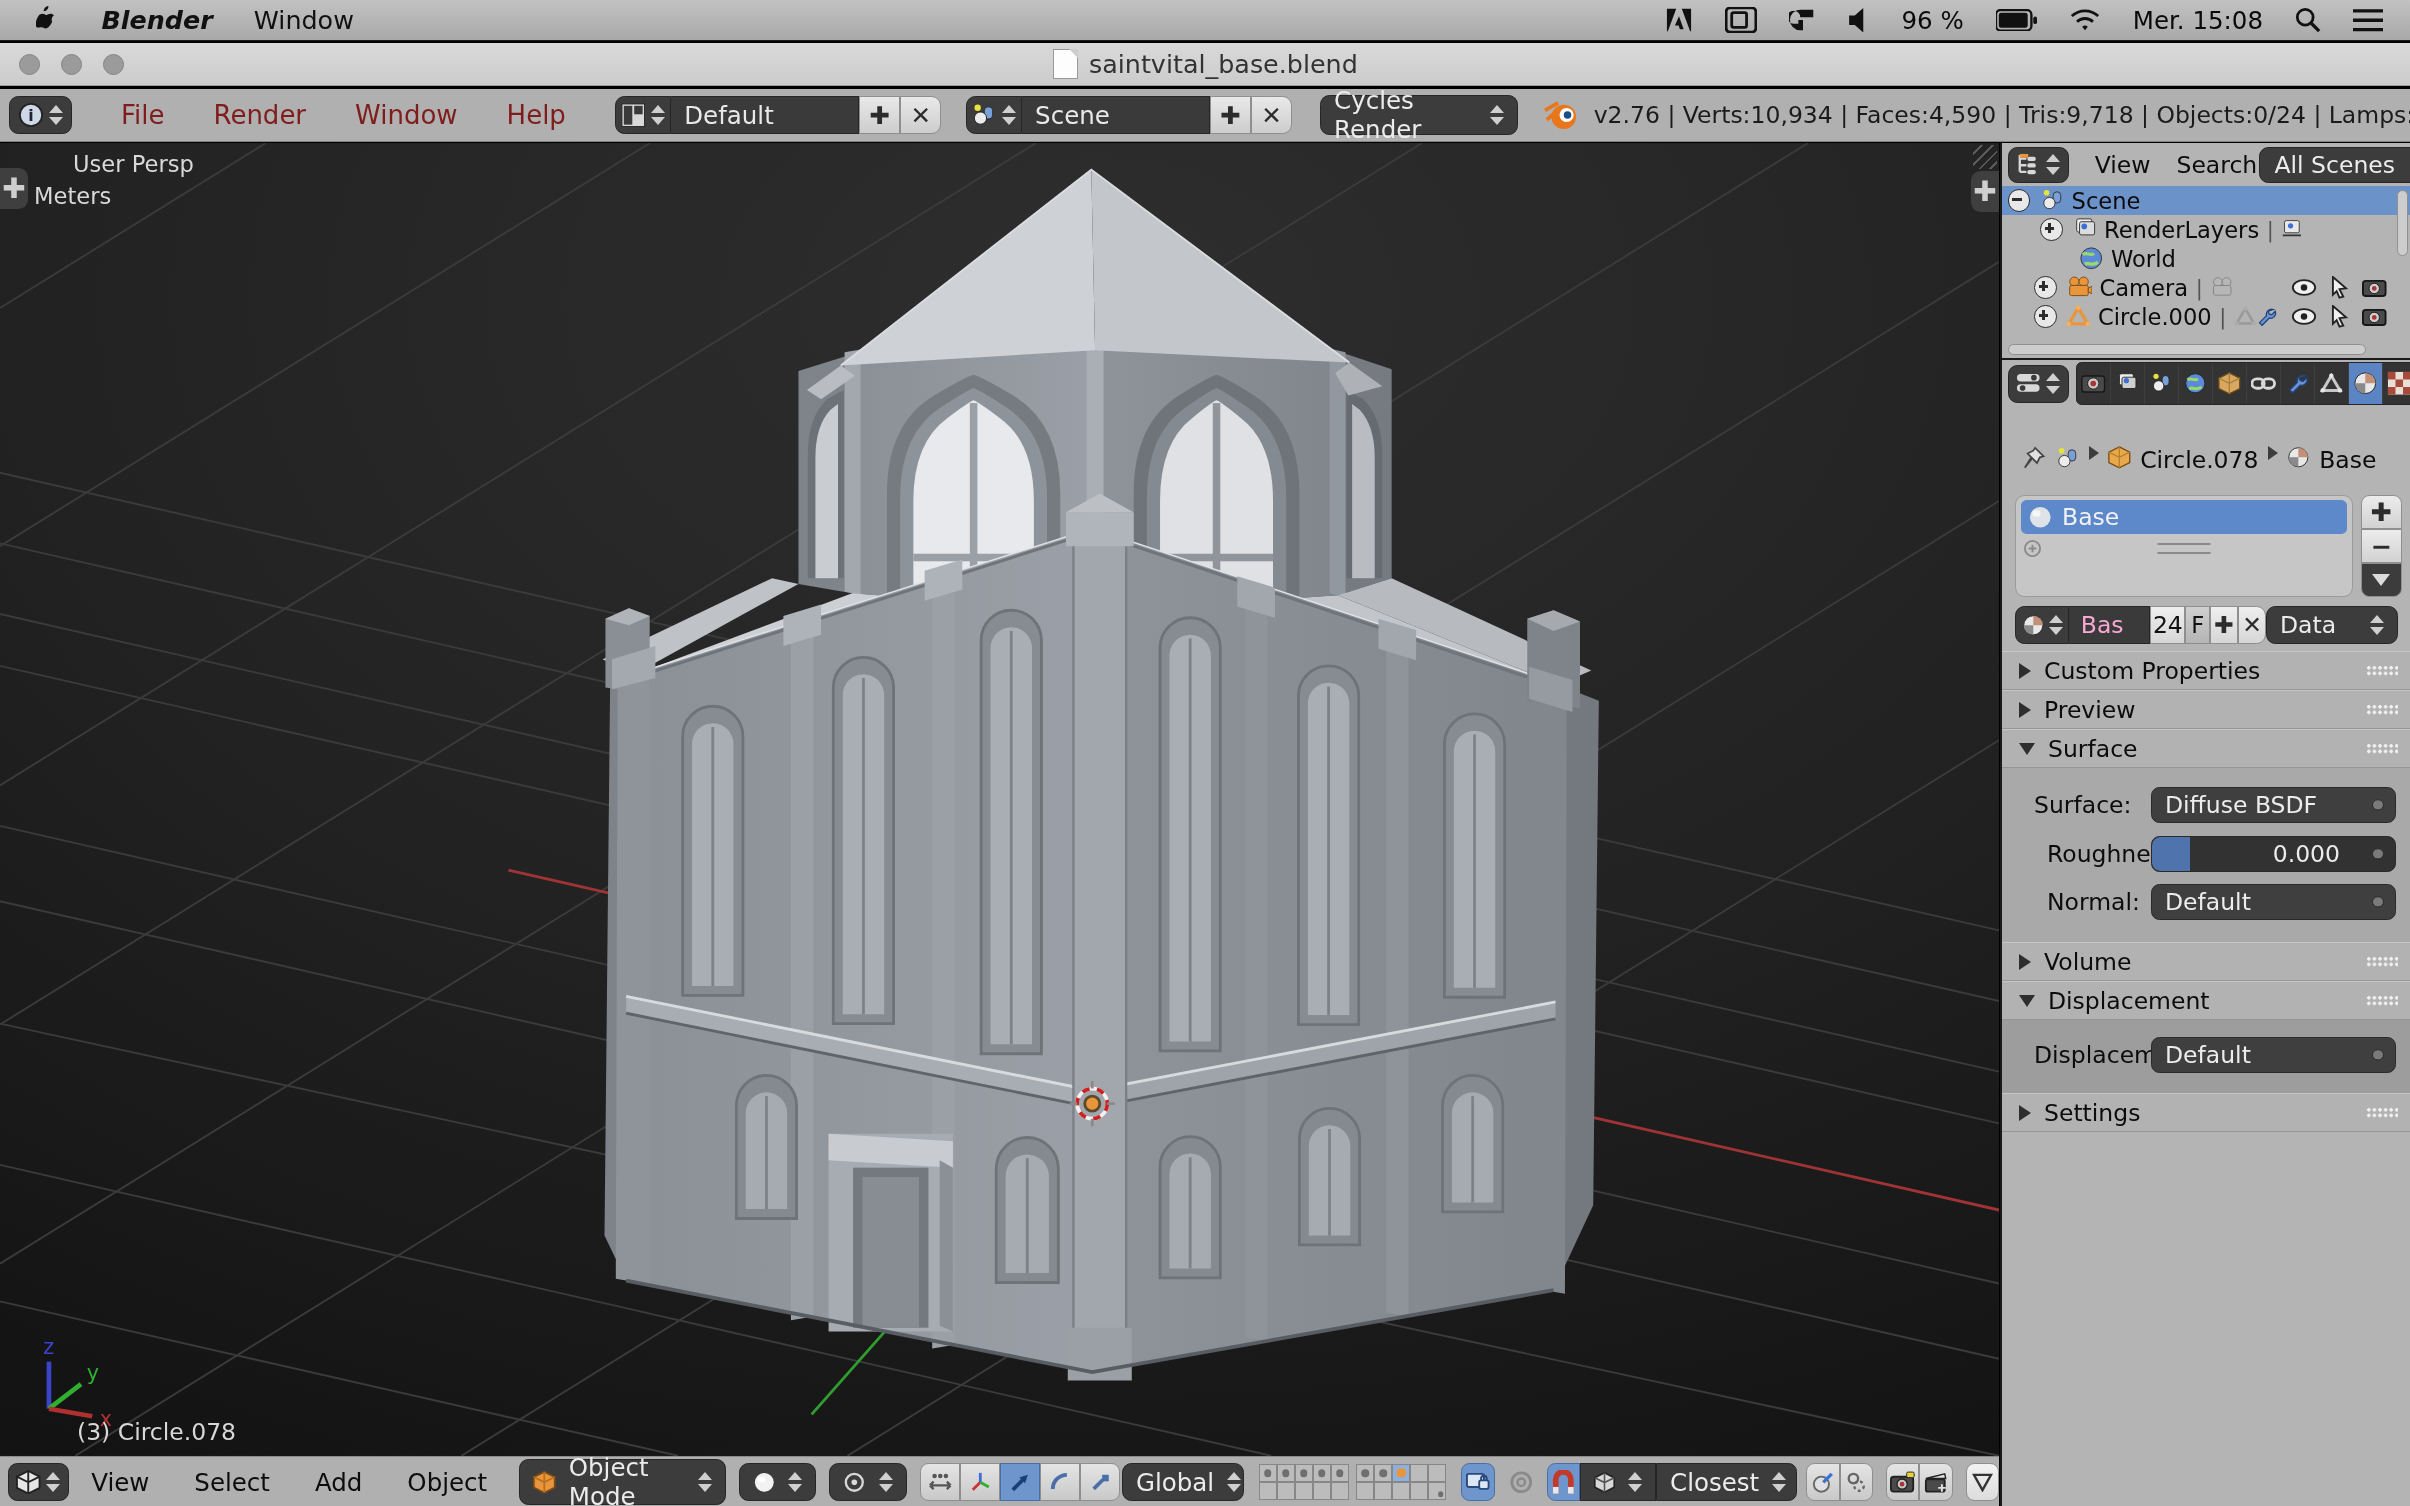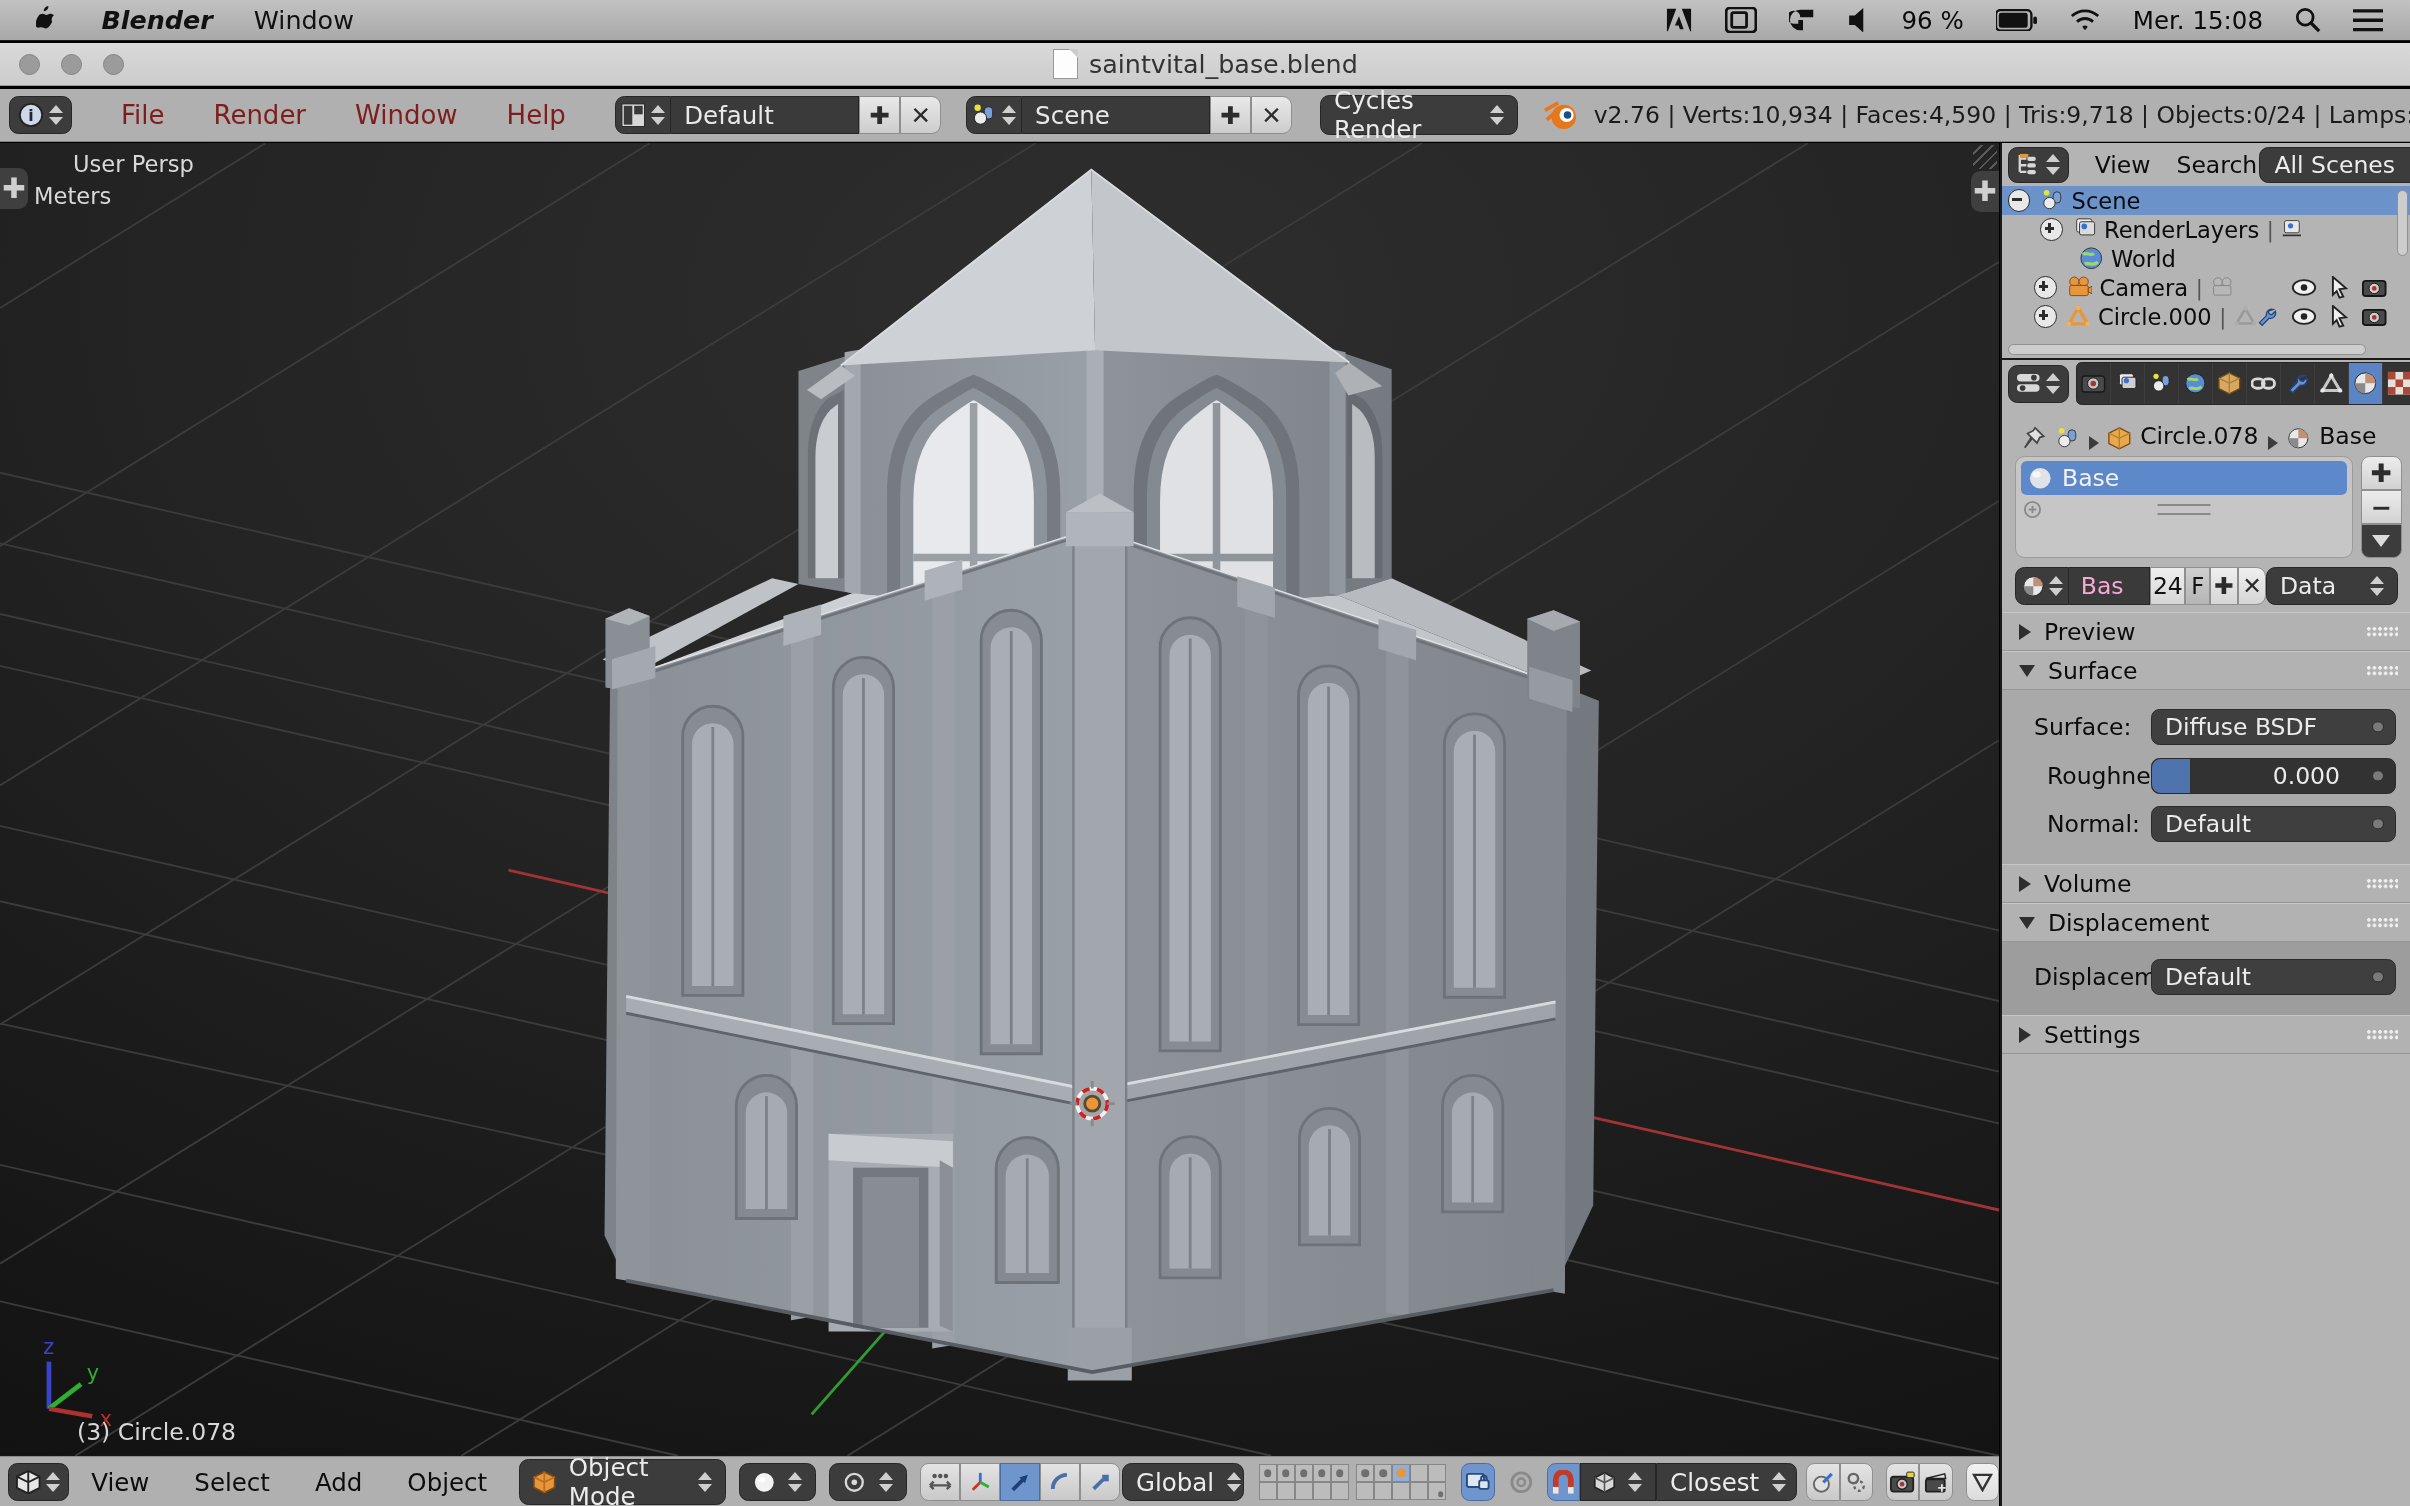--- a/index.html
+++ b/index.html
@@ -101,21 +101,21 @@
   .ol-right{position:absolute;right:24.5px;display:flex;gap:13px;align-items:center;}
   .ol-scroll-v{position:absolute;right:2.8px;top:47px;width:11.3px;height:66px;background:#cdcdcd;border-radius:5.6px;border:0.9px solid #909090;}
   .ol-scroll-h{position:absolute;left:5.6px;bottom:2.8px;height:11.3px;width:358px;background:#cdcdcd;border-radius:5.6px;border:0.9px solid #909090;}
   .sep-pipe{color:#555;margin:0 7.5px;font-size:21px;}
 
   #props{flex:1;position:relative;background:#b4b4b4;overflow:hidden;}
   .tabs-row{height:47px;display:flex;align-items:center;}
   .tabstrip{display:flex;height:43px;background:#333333;border:0.9px solid #262626;border-radius:5.6px 0 0 5.6px;margin-left:7.5px;}
   .ptab{width:34px;height:41px;display:flex;align-items:center;justify-content:center;border-right:0.9px solid #3e3e3e;}
   .ptab.active{background:#5a84c4;}
-  .crumbs{height:43px;display:flex;align-items:flex-end;gap:9.4px;padding-left:19px;font-size:23.5px;color:#0c0c0c;}
+  .crumbs{height:43px;display:flex;align-items:flex-start;gap:9.4px;padding-left:19px;font-size:23.5px;color:#0c0c0c;margin-top:39px;}
   .crumb-arrow{width:0;height:0;border-top:7.5px solid transparent;border-bottom:7.5px solid transparent;border-left:10.4px solid #3c3c3c;}
 
   .slotwrap{display:flex;padding:5.6px 9.4px 0 13px;gap:7.5px;}
   .slotbox{flex:1;background:#c6c6c6;border:0.9px solid #9a9a9a;border-radius:9.4px;padding:4.7px;}
   .slotrow{height:34px;background:#5d88ca;border-radius:5.6px;display:flex;align-items:center;gap:9.4px;
     color:#f2f2f2;font-size:23.5px;padding:0 7.5px;}
   .slotfoot{height:28px;display:flex;align-items:center;position:relative;}
   .slotfoot .grab{position:absolute;left:50%;transform:translateX(-50%);width:53px;height:11.3px;
     border-top:2.8px solid #8a8a8a;border-bottom:2.8px solid #8a8a8a;}
   .slotside{width:41px;display:flex;flex-direction:column;}
@@ -1085,20 +1085,25 @@
             <span style="flex:1;">Data</span>
             <span class="updown">
                 <i class="u"></i>
                 <i class="d"></i>
               </span>
           </span>
         </div>
 
         <div class="panelhdr">
           <span class="tri closed"></span>
+          <span>Custom Properties</span>
+          <span class="gripdots"></span>
+        </div>
+        <div class="panelhdr">
+          <span class="tri closed"></span>
           <span>Preview</span>
           <span class="gripdots"></span>
         </div>
         <div class="panelhdr">
           <span class="tri open"></span>
           <span>Surface</span>
           <span class="gripdots"></span>
         </div>
 
         <div class="panelbody">

